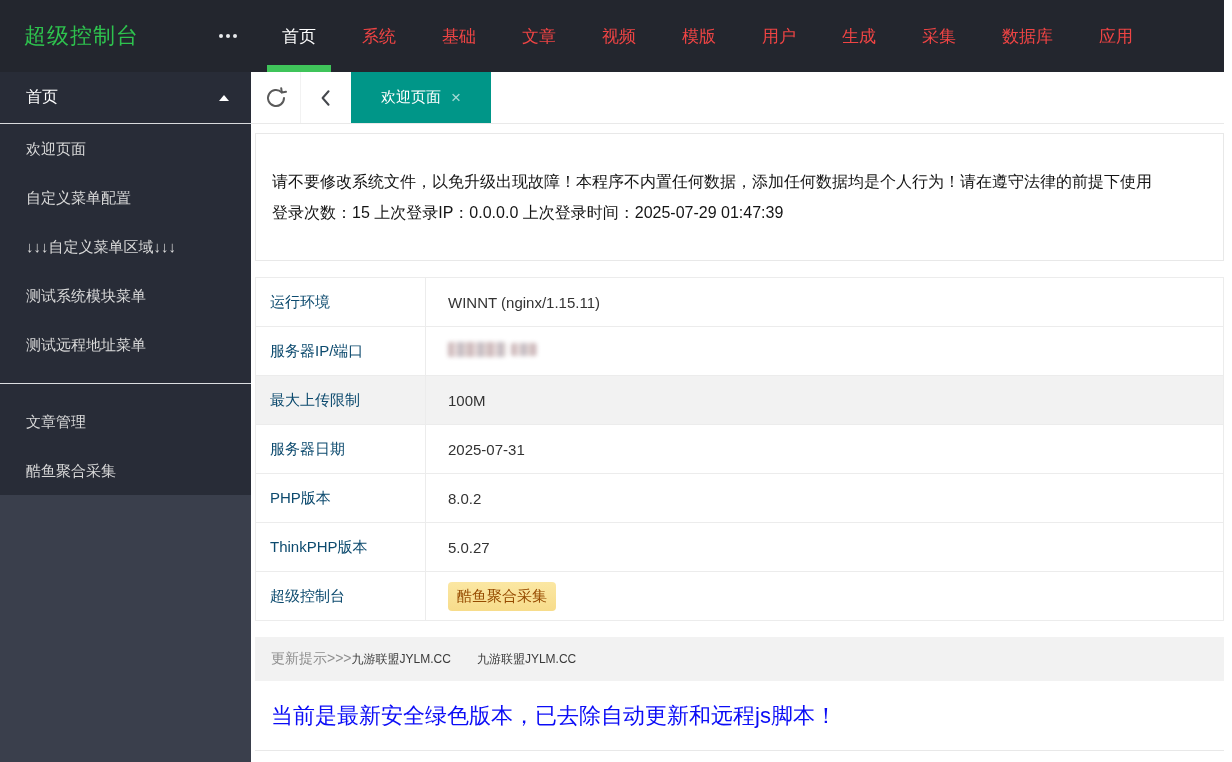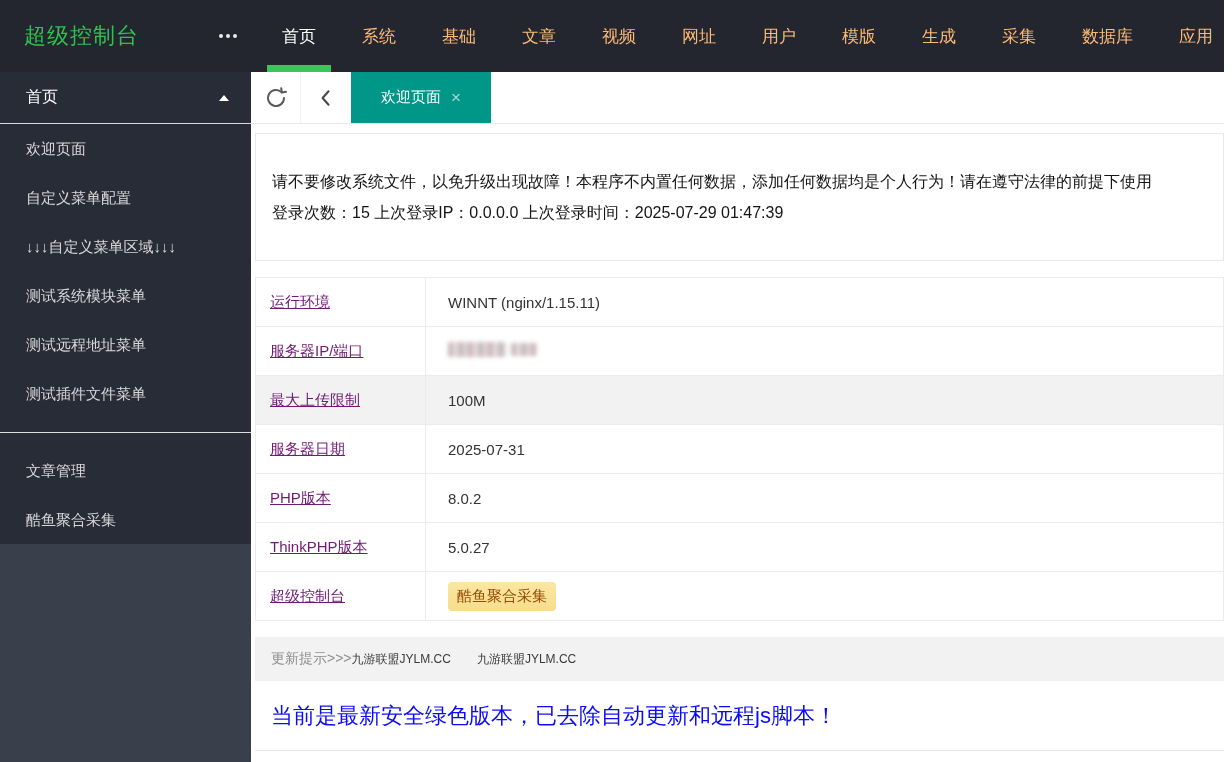--- a/index.html
+++ b/index.html
@@ -7,21 +7,21 @@
   body { font-family:"Liberation Sans","DejaVu Sans",sans-serif; background:#fff; position:relative; }
   .app { position:relative; width:1232px; height:762px; background:#fff; }
 
   
   .topbar { position:absolute; top:0; left:0; width:1224px; height:72px; background:#23262e; display:flex; align-items:stretch;text-align:right; }
   .brand-box { width:251px; display:flex; align-items:center; justify-content:space-between; padding:0 10px 0 24px; flex:none; }
   .brand { color:#2ec24e; font-size:22px; letter-spacing:1px; white-space:nowrap; }
   .more-dots { display:flex; gap:3px; align-items:center; padding:6px 4px; cursor:pointer; }
   .more-dots i { width:4px; height:4px; border-radius:50%; background:#e8eaec; display:block; }
   .topnav { display:flex; align-items:stretch; margin-left:16px; gap:16px; }
-  .topnav .nav-item { position:relative; display:flex; align-items:center; padding:0 15px; font-size:17px; color:#fdba74; cursor:pointer; white-space:nowrap; }
+  .topnav .nav-item { position:relative; display:flex; align-items:center; padding:0 15px; font-size:17px; color:#ef4444; cursor:pointer; white-space:nowrap; }
   .topnav .nav-item.active { color:#ffffff; }
   .topnav .nav-item.active::after { content:""; position:absolute; left:0; right:0; bottom:0; height:7px; background:#3fc45a; }
 
   
   .sidebar { position:absolute; top:72px; left:0; width:251px; height:690px; background:#3a3f4c; }
   .nav-block { background:#282c37; }
   .side-header { height:52px; display:flex; align-items:center; justify-content:space-between; padding:0 22px 0 26px; color:#ffffff; font-size:16px; cursor:pointer; border-bottom:1px solid #d9dbdd; }
   .tri-up { width:0; height:0; border-left:5px solid transparent; border-right:5px solid transparent; border-bottom:6px solid #ffffff; }
   .side-item { height:49px; line-height:49px; padding-left:26px; color:#d9d9d9; font-size:15px; cursor:pointer; white-space:nowrap; }
   .side-divider { height:1px; background:#dcdee1; margin-top:14px; }
@@ -34,21 +34,21 @@
   .tab-tool.first { border-right:1px solid #f2f2f2; }
   .tab { width:140px; background:#009688; color:#fff; display:flex; align-items:center; justify-content:center; font-size:15px; cursor:pointer; gap:10px; }
   .tab-close { color:rgba(255,255,255,.65); font-size:17px; line-height:1; cursor:pointer; }
 
   .content { padding:9px 0 0 4px; }
   .panel { width:969px; border:1px solid #e8e8e8; background:#fff; padding:32px 16px; }
   .panel .n-line { font-size:16px; color:#141414; line-height:31px; white-space:nowrap; overflow:hidden; }
 
   table.info { width:969px; margin-top:16px; border-collapse:collapse; table-layout:fixed; }
   table.info td { border:1px solid #ececec; height:49px; font-size:15px; }
-  td.lbl { width:170px; color:#701a75; padding-left:14px;text-decoration:underline; }
+  td.lbl { width:170px; color:#0c4a6e; padding-left:14px; }
   td.val { color:#333; padding-left:22px; }
   tr.striped td { background:#f2f2f2; }
   .badge { display:inline-block; background:linear-gradient(#fbe7a3,#f7dc8b); color:#964b00; font-size:15px; padding:5px 9px; border-radius:4px; }
   .mosaic { display:inline-flex; gap:5px; align-items:center; }
   .mosaic i { display:block; height:15px; border-radius:2px; filter:blur(2px);
       background:repeating-linear-gradient(90deg,#cdb9bb 0 5px,#e6dada 5px 10px,#c4bcc2 10px 15px,#ded2d2 15px 20px); }
   .mosaic i.b1 { width:58px; } .mosaic i.b2 { width:26px; height:13px; }
 
   .update-bar { width:969px; margin-top:16px; background:#f2f2f2; height:44px; display:flex; align-items:center; padding-left:16px; }
   .update-bar .u-prefix { color:#8d8d8d; font-size:14px; }
@@ -74,42 +74,40 @@
           <i></i>
           <i></i>
         </span>
     </div>
     <div class="topnav">
       <div class="nav-item active">首页</div>
       <div class="nav-item">系统</div>
       <div class="nav-item">基础</div>
       <div class="nav-item">文章</div>
       <div class="nav-item">视频</div>
-      <div class="nav-item">网址</div>
+      <div class="nav-item">模版</div>
       <div class="nav-item">用户</div>
-      <div class="nav-item">模版</div>
       <div class="nav-item">生成</div>
       <div class="nav-item">采集</div>
       <div class="nav-item">数据库</div>
       <div class="nav-item">应用</div>
     </div>
   </div>
 
   <div class="sidebar">
     <div class="nav-block">
       <div class="side-header">
         <span>首页</span>
         <span class="tri-up"></span>
       </div>
       <div class="side-item">欢迎页面</div>
       <div class="side-item">自定义菜单配置</div>
       <div class="side-item">↓↓↓自定义菜单区域↓↓↓</div>
       <div class="side-item">测试系统模块菜单</div>
       <div class="side-item">测试远程地址菜单</div>
-      <div class="side-item">测试插件文件菜单</div>
       <div class="side-divider"></div>
       <div class="side-group2">
         <div class="side-item">文章管理</div>
         <div class="side-item">酷鱼聚合采集</div>
       </div>
     </div>
   </div>
 
   <div class="main">
 

